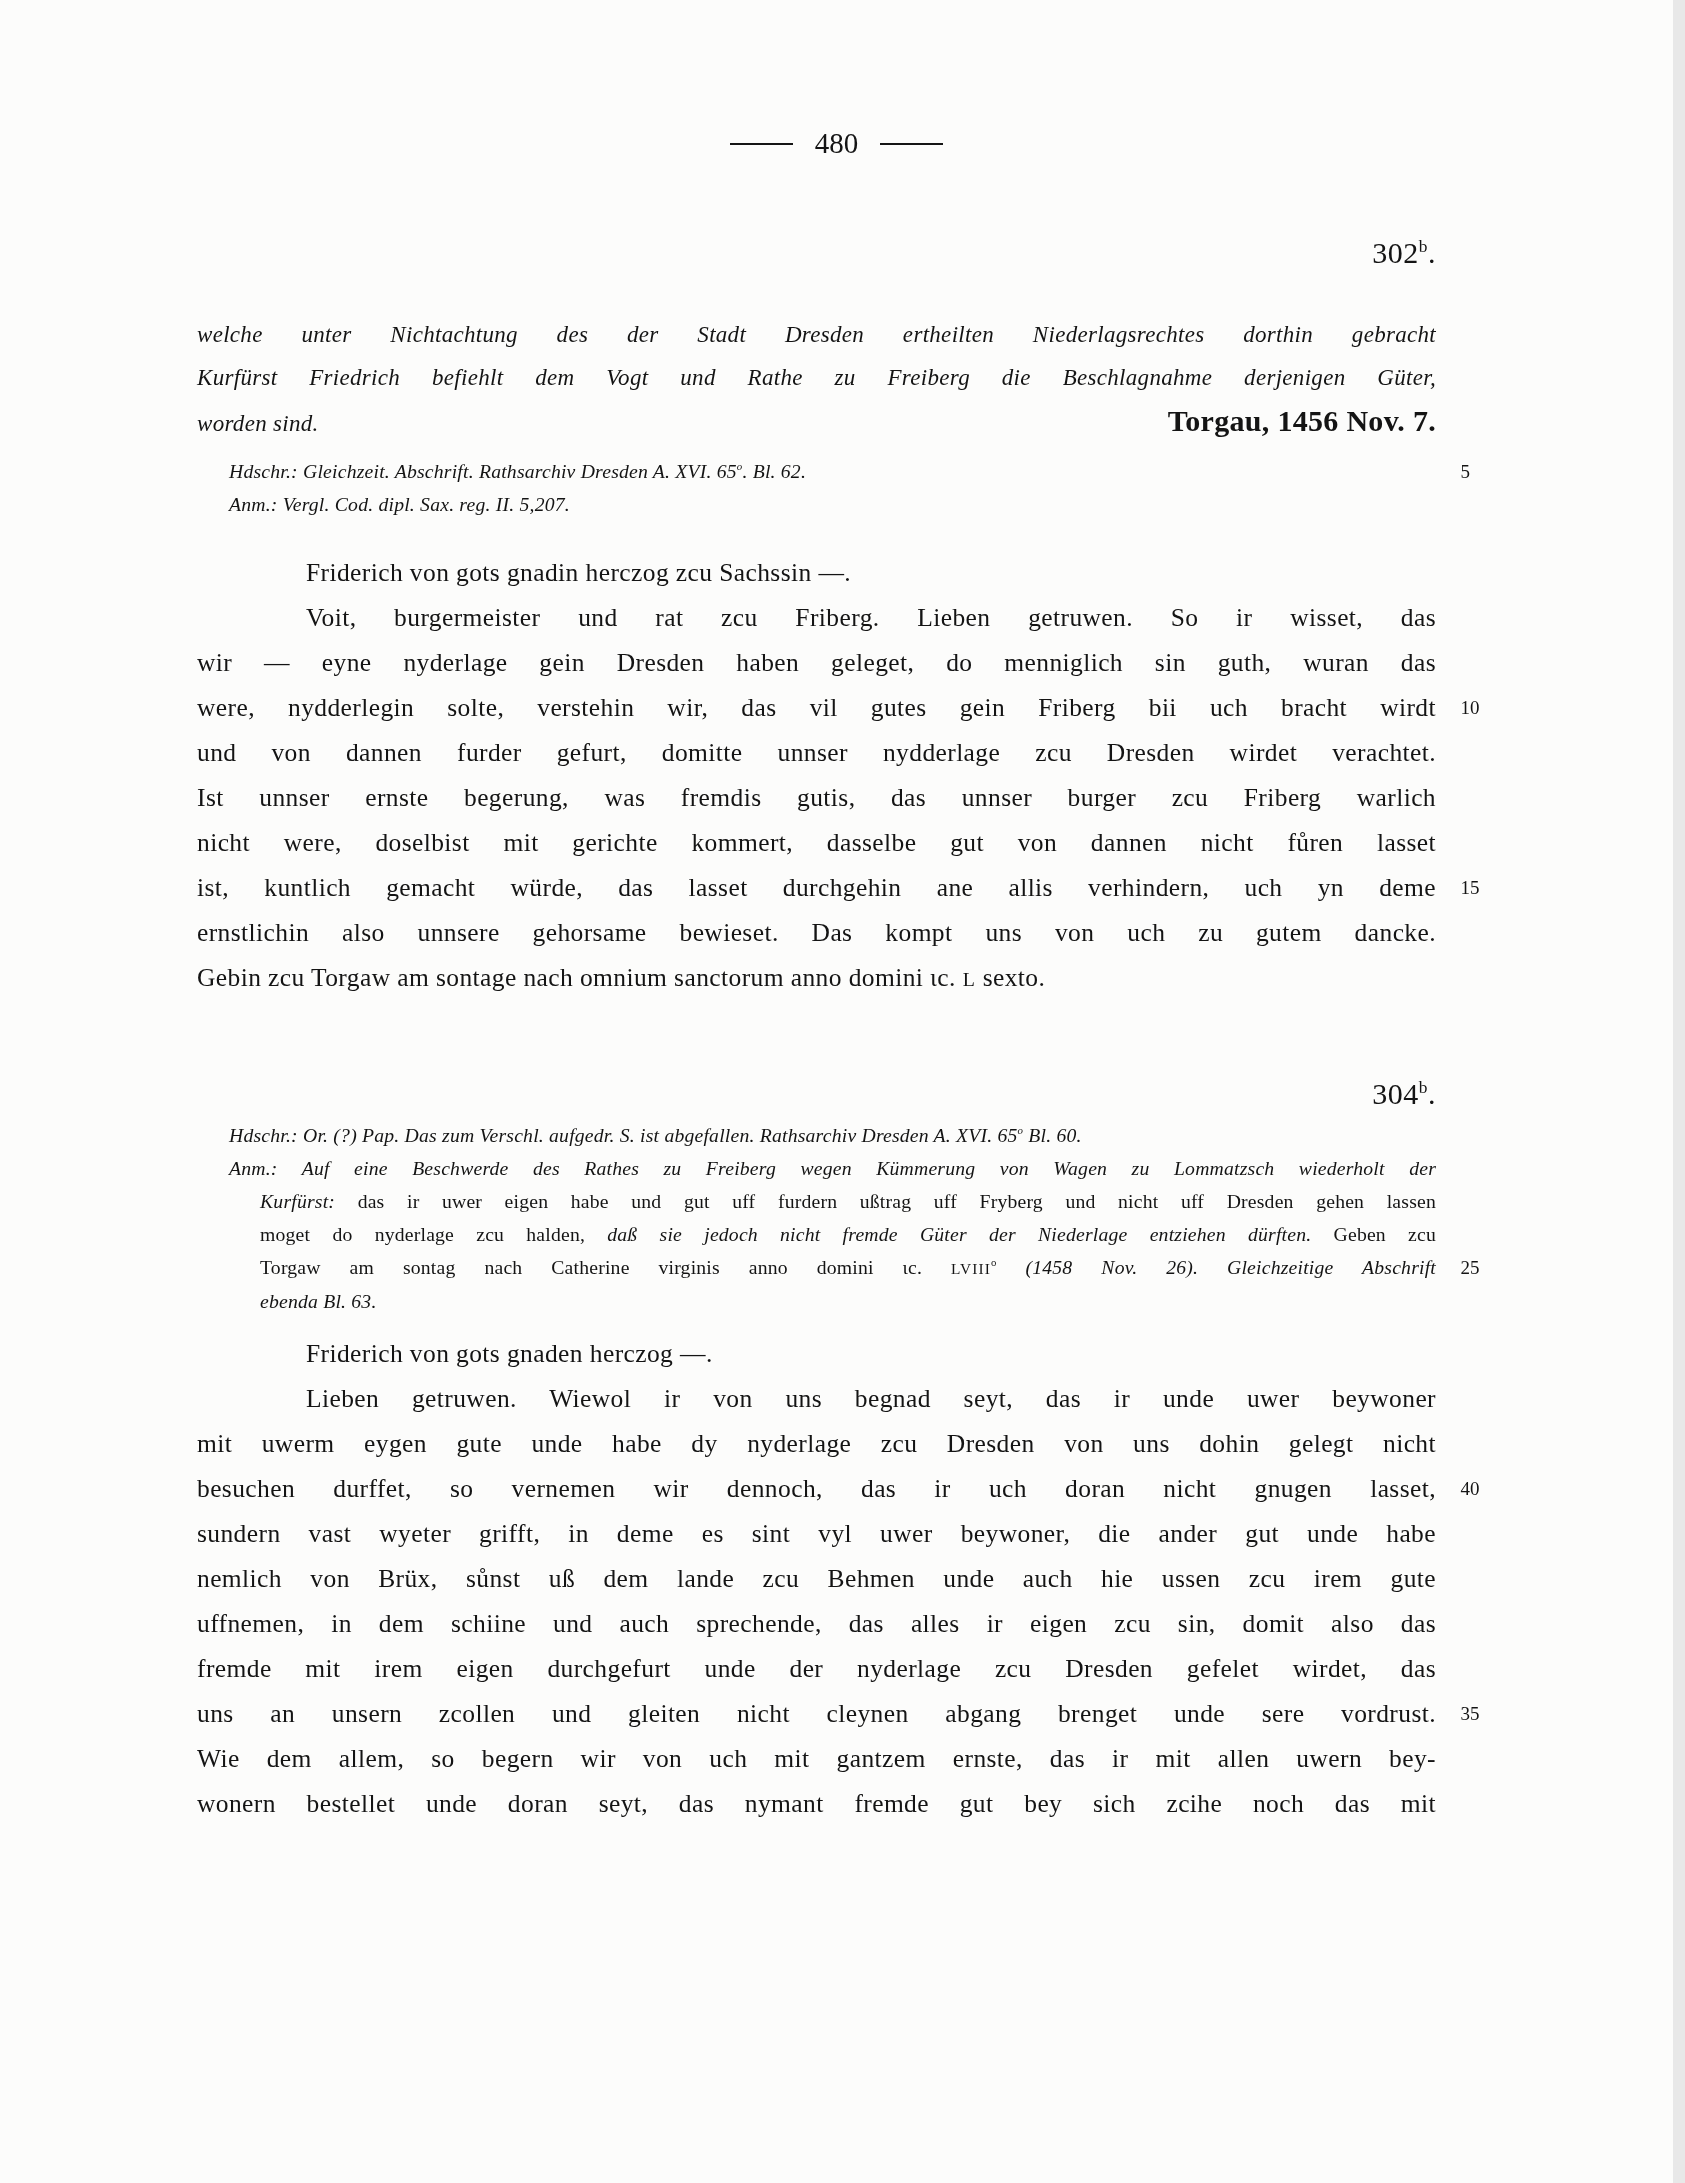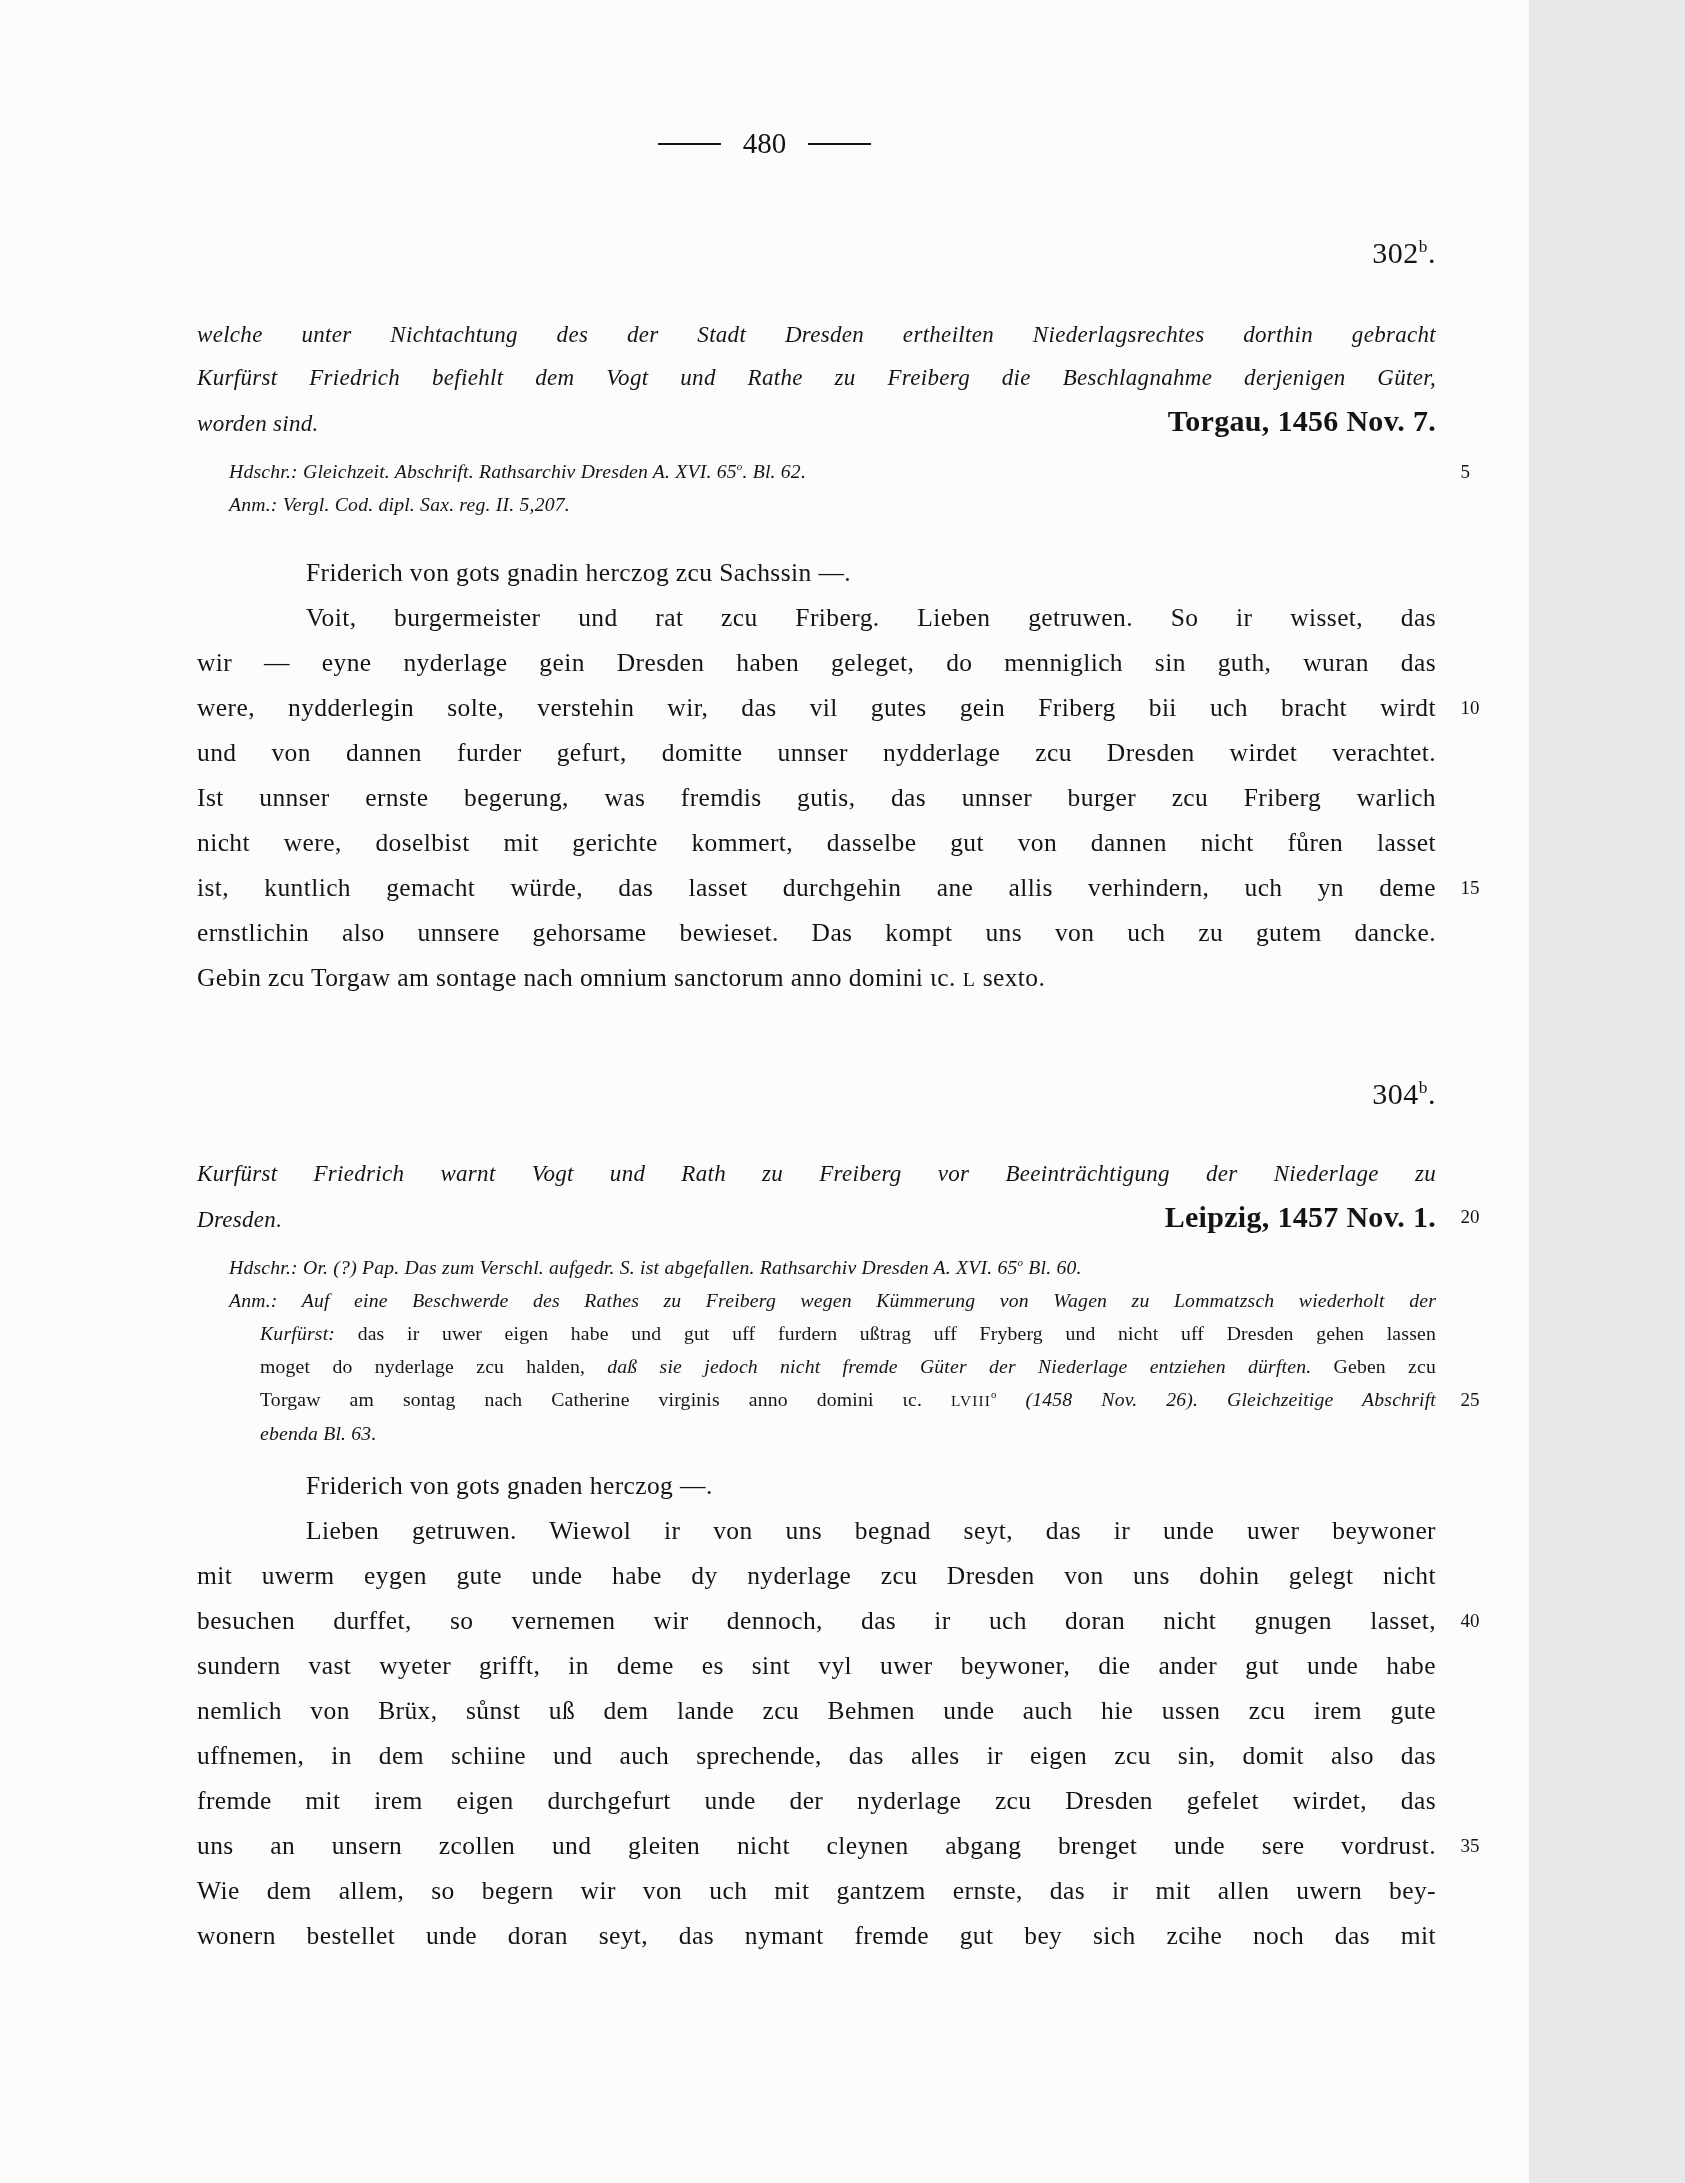--- a/index.html
+++ b/index.html
@@ -1,18 +1,18 @@
 <!DOCTYPE html>
 <html style="font-size:8.5px"><head>
 <meta charset="utf-8">
 <style>
   html,body{margin:0;padding:0;background:#e8e8e8;}
   .page{
     position:relative;
-    width:1529px;height:2183px;
+    width:1673px;height:2183px;
     background:#fcfcfb;
     color:#141414;
     font-family:"Liberation Serif","DejaVu Serif",serif;
     overflow:hidden;
   }
   
   .runhead{
     position:absolute;top:127px;left:0;width:100%;
     text-align:center;font-size:29px;line-height:32px;
   }
@@ -103,28 +103,20 @@
         <div class="line j"><span>ist, kuntlich gemacht würde, das lasset durchgehin ane allis verhindern, uch yn deme</span><span class="lineno">15</span></div>
         <div class="line j">ernstlichin also unnsere gehorsame bewieset.  Das kompt uns von uch zu gutem dancke.</div>
         <div class="line"><span>Gebin zcu Torgaw am sontage nach omnium sanctorum anno domini ɩc. </span><span class="sc">L</span><span> sexto.</span></div>
       </div>
     </section>
 
     <section class="d304">
 
       <div class="docnum"><span>304</span><span class="hsup">b</span><span>.</span></div>
 
-      <div class="regest">
-        <div class="line j">Kurfürst Friedrich warnt Vogt und Rath zu Freiberg vor Beeinträchtigung der Niederlage zu</div>
-        <div class="flexline">
-          <span>Dresden.</span>
-          <span class="date">Leipzig, 1457 Nov. 1.</span>
-          <span class="lineno">20</span>
-        </div>
-      </div>
 
       <div class="apparatus">
         <div class="aline"><span>Hdschr.:</span> <span>Or. (?) Pap.  Das zum Verschl. aufgedr. S. ist abgefallen.  Rathsarchiv Dresden A. XVI. 65</span><span class="supo">o</span><span> Bl. 60.</span></div>
         <div class="aline j"><span>Anm.:</span> <span>Auf eine Beschwerde des Rathes zu Freiberg wegen Kümmerung von Wagen zu Lommatzsch wiederholt der</span></div>
         <div class="aline cont j"><span>Kurfürst:</span><span class="rom"> das ir uwer eigen habe und gut uff furdern ußtrag uff Fryberg und nicht uff Dresden gehen lassen</span></div>
         <div class="aline cont j"><span class="rom">moget do nyderlage zcu halden, </span><span>daß sie jedoch nicht fremde Güter der Niederlage entziehen dürften.</span><span class="rom">  Geben zcu</span></div>
         <div class="aline cont j"><span class="rom">Torgaw am sontag nach Catherine virginis anno domini ɩc. </span><span class="rom sc">LVIII</span><span class="rom supo">o</span><span> (1458 Nov. 26).  Gleichzeitige Abschrift</span><span class="lineno">25</span></div>
         <div class="aline cont">ebenda Bl. 63.</div>
       </div>
 

